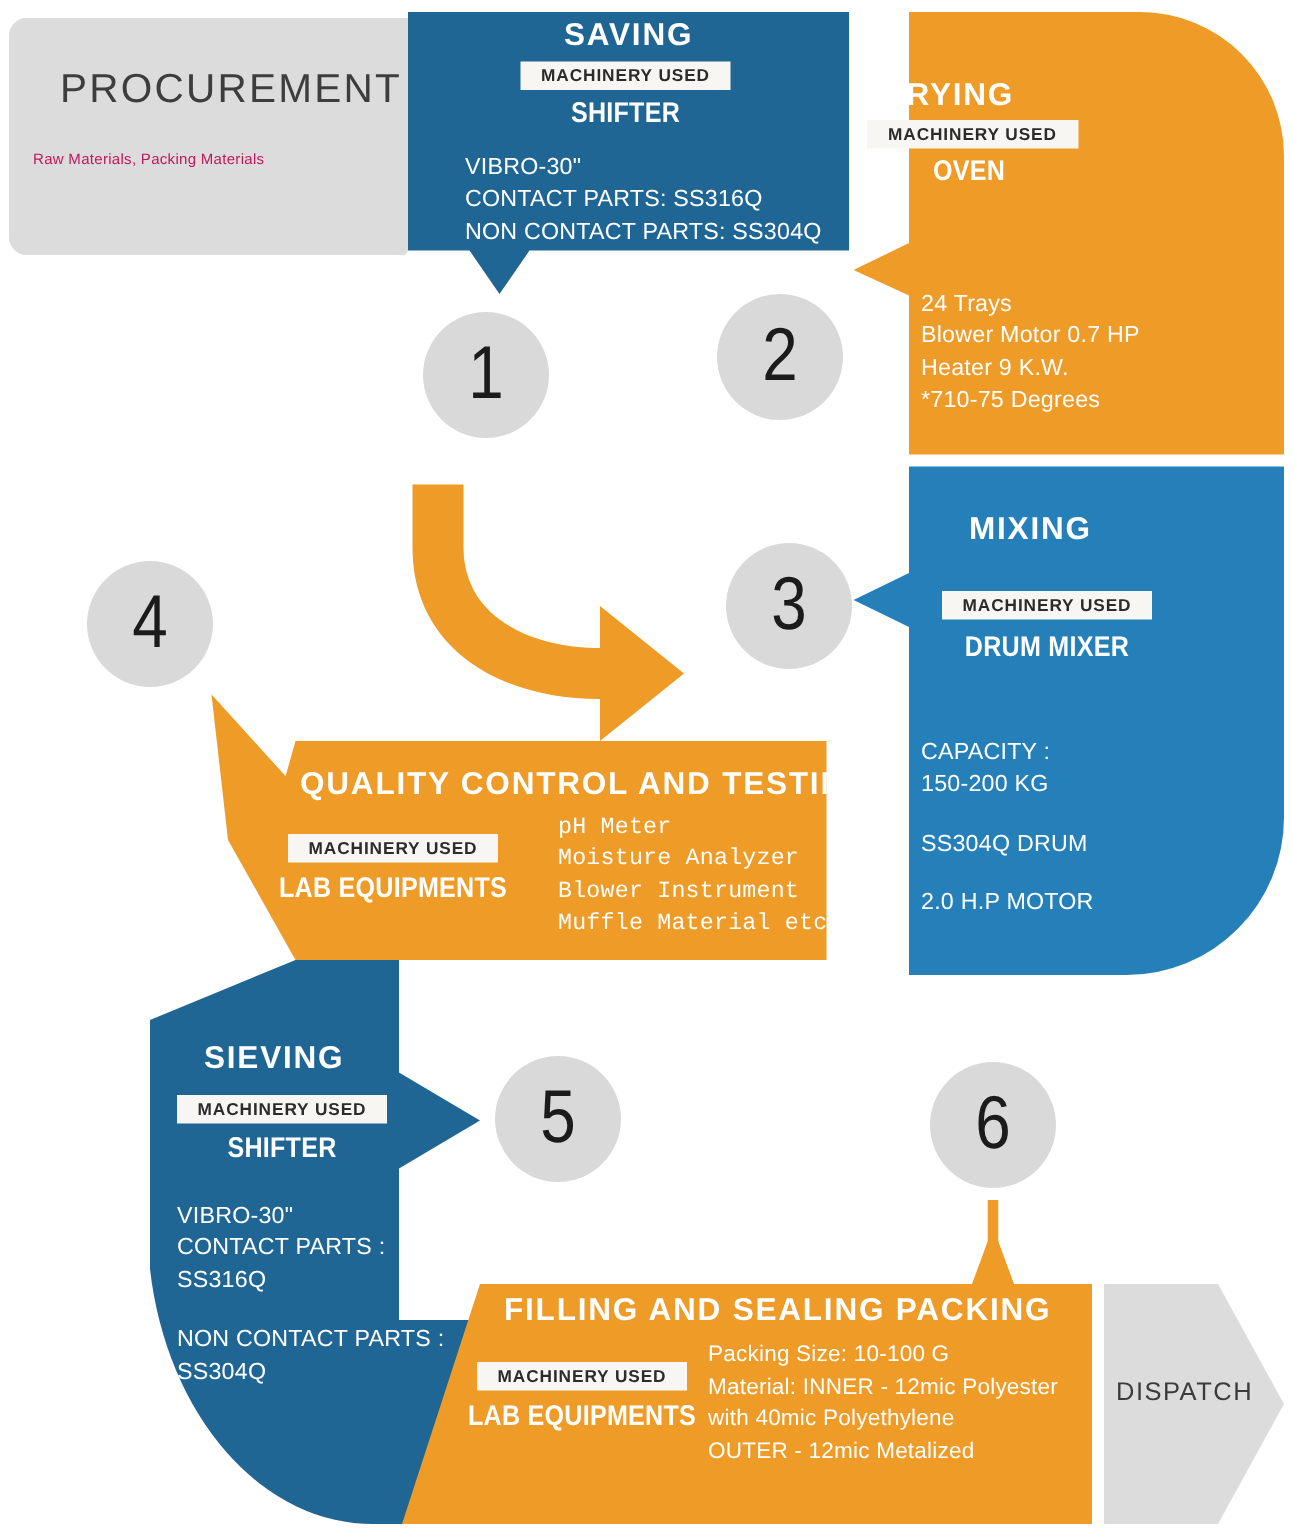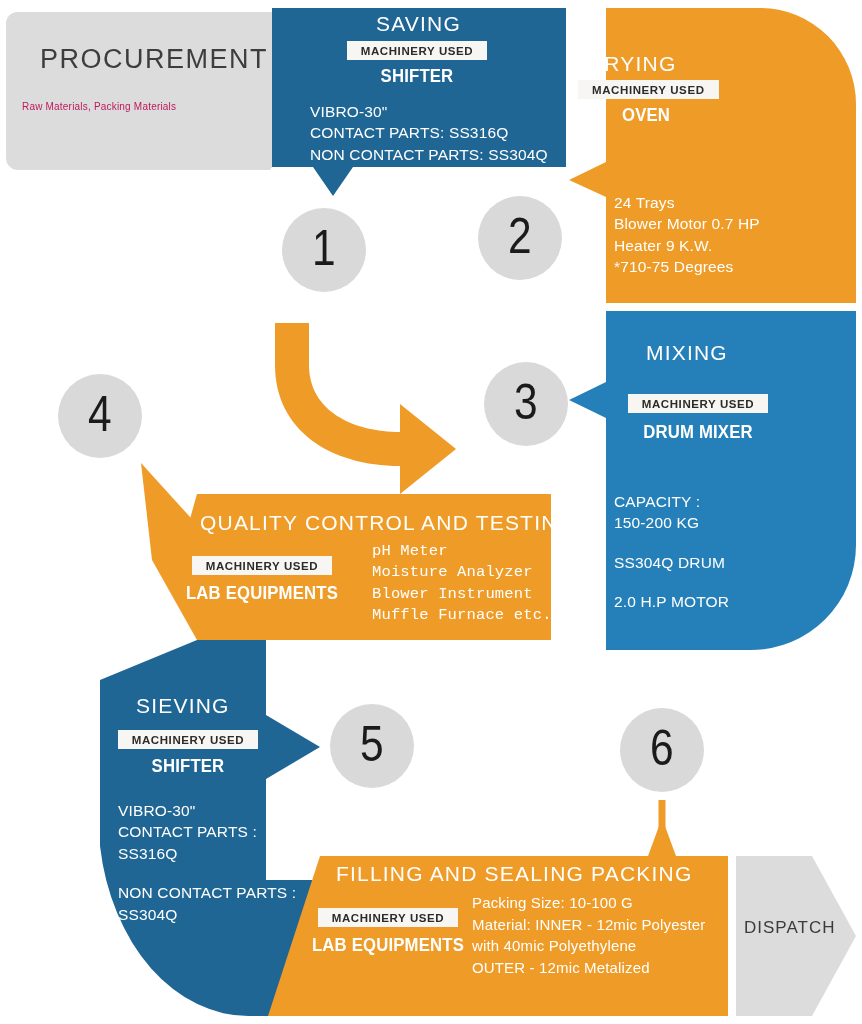--- a/index.html
+++ b/index.html
@@ -27,21 +27,21 @@
   }
   .lyr > *{ pointer-events:auto; }
 
   
   .tblk{ position:absolute; }
 
   .stage-title{
     font-size:21px;
     letter-spacing:1.2px;
     color:#ffffff;
-    font-weight:400;
+    font-weight:700;
     white-space:nowrap;
   }
 
   .proc-title{
     font-size:27px;
     letter-spacing:1.5px;
     color:#3d3d3d;
     font-weight:400;
     white-space:nowrap;
   }
@@ -193,21 +193,21 @@
 
     <div class="tblk stage-title" style="left:200px; top:511px;">QUALITY CONTROL  AND TESTING</div>
     <div class="tblk" style="left:184px; top:556px; width:156px; text-align:center;">
       <span class="mu-chip">MACHINERY USED</span>
     </div>
     <div class="tblk mach-name" style="left:174px; top:582px; width:176px;">LAB EQUIPMENTS</div>
     <div class="tblk spec blk" style="left:372px; top:541px;font-family:Liberation Mono, monospace;">
       <div>pH Meter</div>
       <div>Moisture Analyzer</div>
       <div>Blower Instrument</div>
-      <div>Muffle Furnace etc.</div>
+      <div>Muffle Material etc.</div>
     </div>
 
     <div class="tblk stage-title" style="left:136px; top:694px;">SIEVING</div>
     <div class="tblk" style="left:110px; top:730px; width:156px; text-align:center;">
       <span class="mu-chip">MACHINERY USED</span>
     </div>
     <div class="tblk mach-name" style="left:110px; top:755px; width:156px;">SHIFTER</div>
     <div class="tblk spec blk" style="left:118px; top:800px;">
       <div>VIBRO-30"</div>
       <div>CONTACT PARTS :</div>

